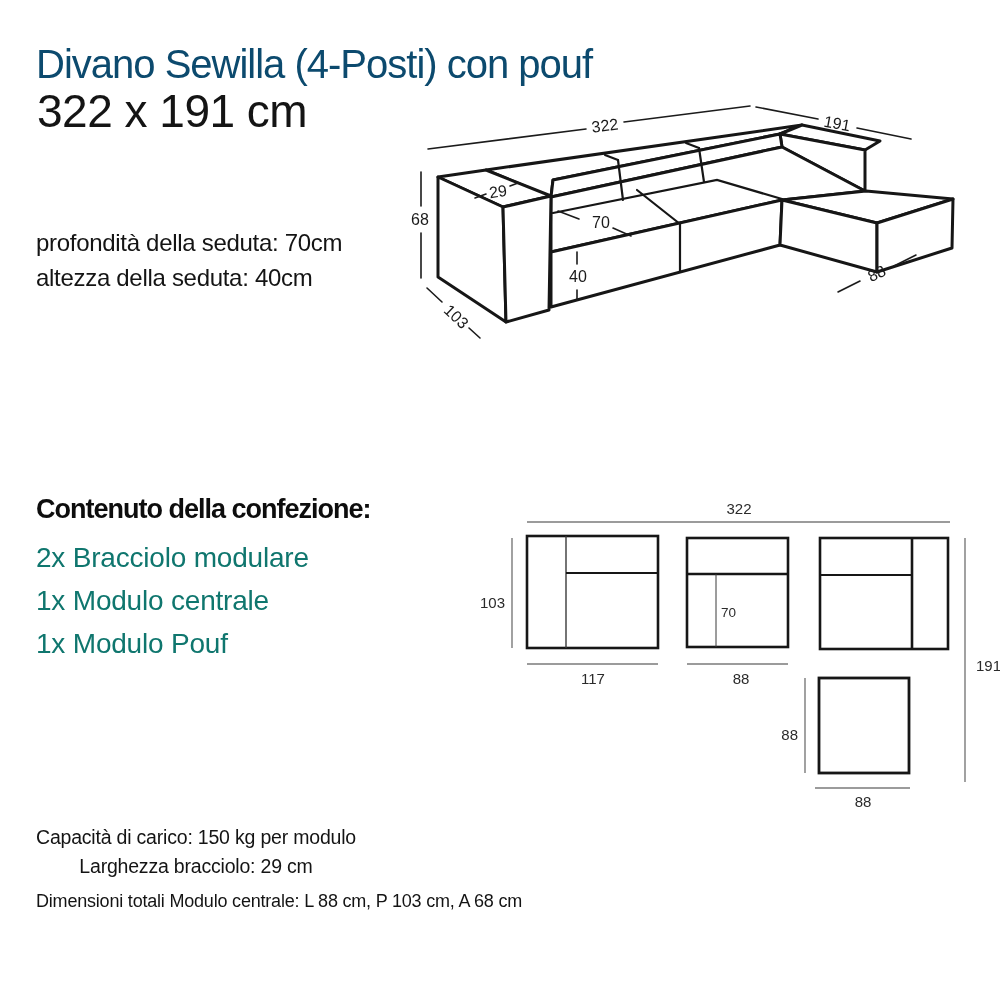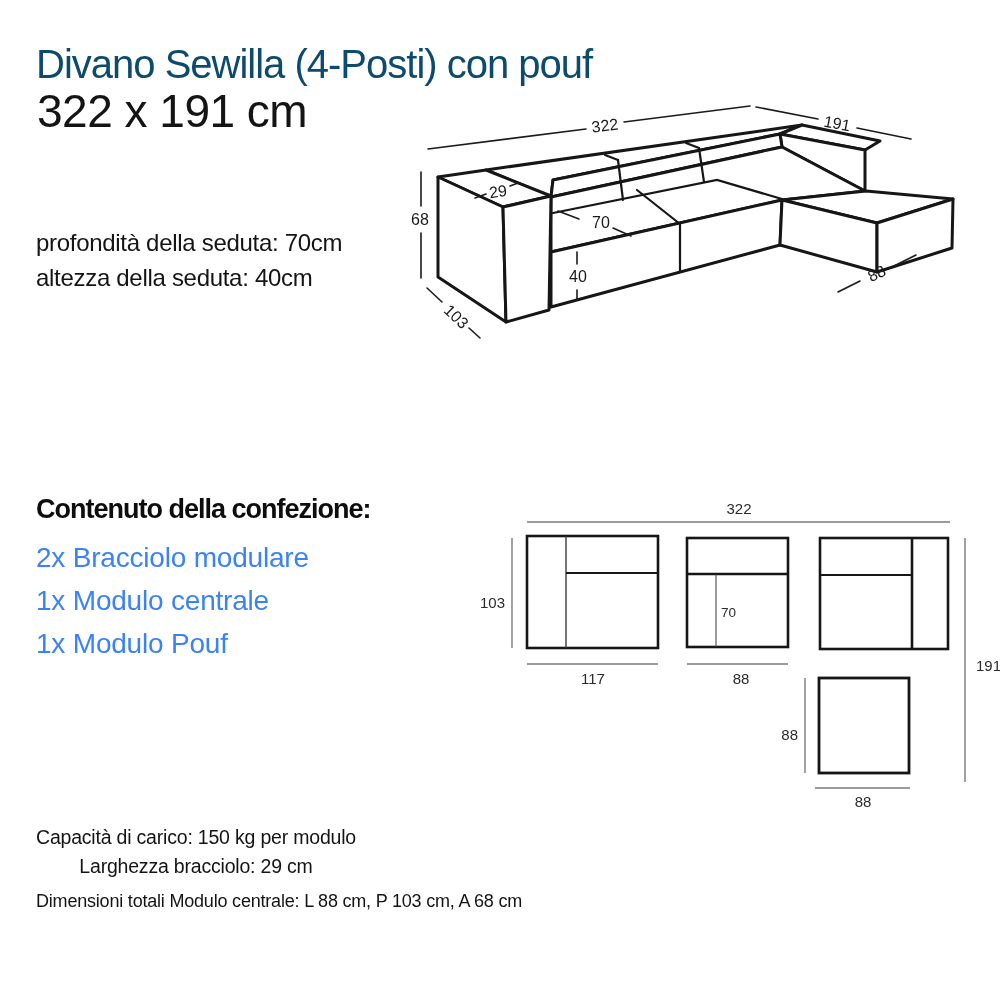--- a/index.html
+++ b/index.html
@@ -2,21 +2,21 @@
 <html><head>
 <meta charset="utf-8">
 <style>
   html,body{margin:0;padding:0;background:#fff;width:1000px;height:1000px;overflow:hidden;}
   body{font-family:"Liberation Sans","DejaVu Sans",sans-serif;color:#111;position:relative;}
   .abs{position:absolute;}
   #title{left:36px;top:42px;font-size:40px;font-weight:400;letter-spacing:-1px;color:#0c4a6e;white-space:nowrap;}
   #subtitle{left:37px;top:84px;font-size:46px;font-weight:400;letter-spacing:-0.5px;color:#141414;white-space:nowrap;}
   #seat-info{left:36px;top:190px;font-size:24px;line-height:35px;letter-spacing:-0.3px;color:#141414;white-space:nowrap;margin-top:35px;}
   #contents-heading{left:36px;top:494px;font-size:27px;font-weight:700;letter-spacing:-1px;color:#0d0d0d;white-space:nowrap;}
-  #contents-list{left:36px;top:536px;font-size:28px;line-height:43px;letter-spacing:-0.2px;color:#3b82f6;white-space:nowrap;}
+  #contents-list{left:36px;top:536px;font-size:28px;line-height:43px;letter-spacing:-0.2px;color:#0f766e;white-space:nowrap;}
   #footer-a{left:36px;top:823px;font-size:19.5px;line-height:29px;letter-spacing:-0.2px;color:#141414;white-space:nowrap;text-align:center;}
   #footer-b{left:36px;top:888px;font-size:18px;line-height:27.5px;letter-spacing:-0.2px;color:#141414;white-space:nowrap;}
   svg{position:absolute;overflow:visible;}
   .ink{stroke:#161616;fill:#ffffff;stroke-width:3;stroke-linejoin:round;stroke-linecap:round;}
   .seam{stroke:#161616;fill:none;stroke-width:2.2;stroke-linecap:round;}
   .dimline{stroke:#1b1b1b;fill:none;stroke-width:1.6;stroke-linecap:round;}
   .dimtext{font-family:"Liberation Sans",sans-serif;font-size:16px;fill:#1b1b1b;}
   .tv-outline{stroke:#161616;fill:none;stroke-width:2.6;}
   .tv-thick{stroke:#161616;fill:none;stroke-width:2.6;}
   .tv-med{stroke:#161616;fill:none;stroke-width:2;}

